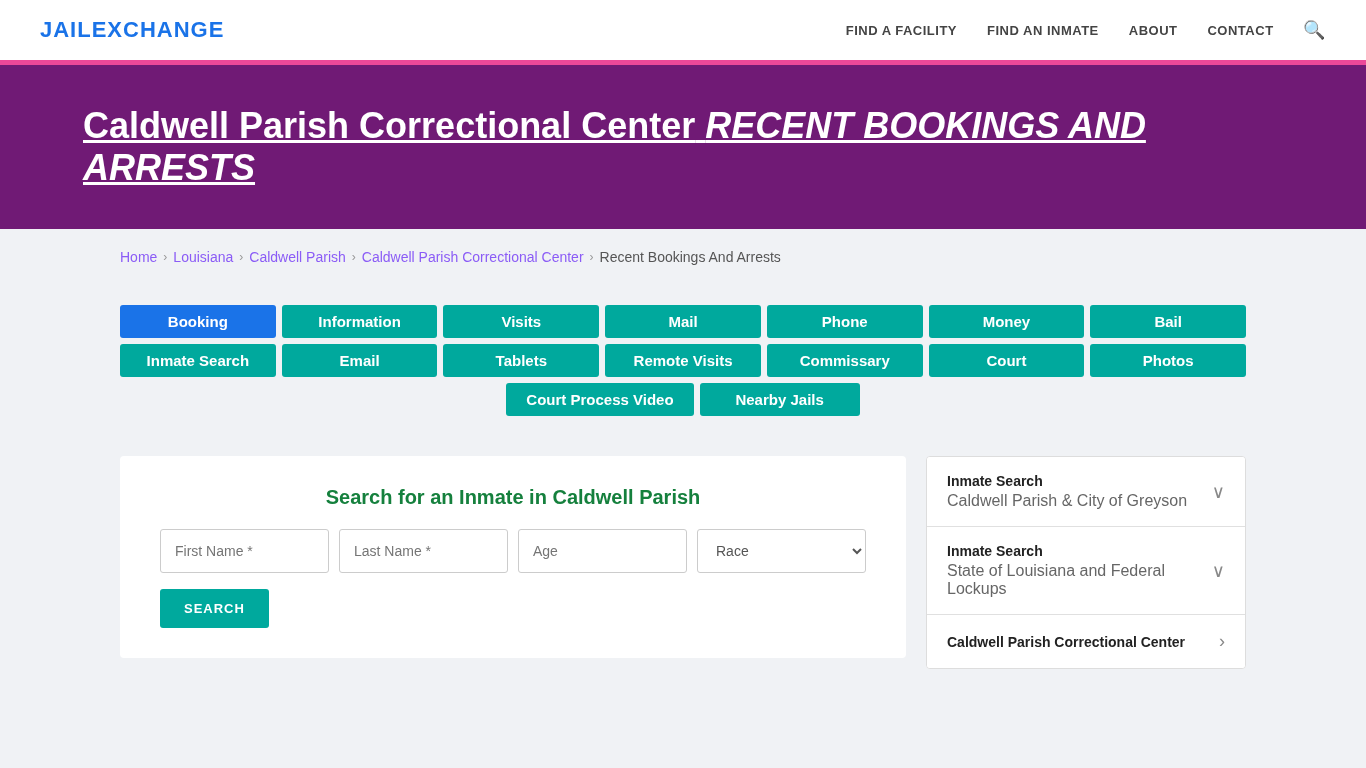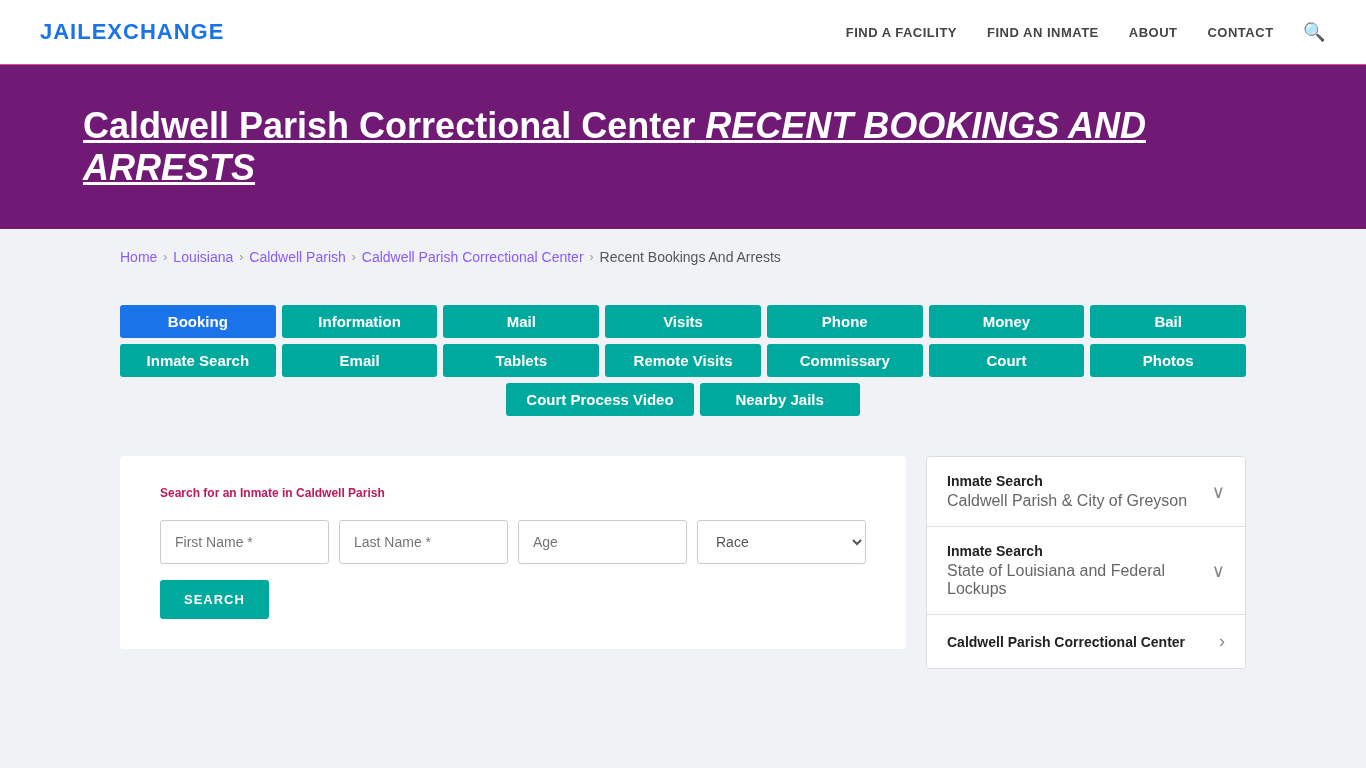--- a/index.html
+++ b/index.html
@@ -1,21 +1,21 @@
 <!DOCTYPE html>
 <html><head>
   <meta charset="utf-8">
   <style>
     * { box-sizing: border-box; margin: 0; padding: 0; }
     body { font-family: Arial, sans-serif; background: #f0f2f5; color: #333; }
 
     
     .header {
       background: #fff;
-      border-bottom: 1px solid #ec4899;
+      border-bottom: 5px solid #ec4899;
       display: flex;
       align-items: center;
       justify-content: space-between;
       padding: 0 40px;
       height: 65px;
     }
     .logo {
       font-size: 22px;
       font-weight: 900;
       letter-spacing: 1px;
@@ -125,25 +125,25 @@
 
     
     .search-form-card {
       background: #fff;
       border-radius: 4px;
       padding: 30px 40px;
       flex: 1;
       margin-right: 20px;
     }
     .search-form-card h2 {
-      font-size: 12px;
+      font-size: 20px;
       font-weight: 700;
       margin-bottom: 20px;
-      text-align: left;
-      color: #be185d;
+      text-align: center;
+      color: #15803d;
     }
     .form-row {
       display: flex;
       gap: 10px;
       margin-bottom: 16px;
       flex-wrap: wrap;
     }
     .form-row input, .form-row select {
       flex: 1;
       min-width: 100px;
@@ -237,22 +237,22 @@
   <span class="sep">›</span>
   <span class="current">Recent Bookings And Arrests</span>
 </nav>
 
 <section class="buttons-section">
   <div class="buttons-grid">
 
     <div class="buttons-row">
       <button class="btn-nav btn-blue">Booking</button>
       <button class="btn-nav btn-teal">Information</button>
+      <button class="btn-nav btn-teal">Visits</button>
       <button class="btn-nav btn-teal">Mail</button>
-      <button class="btn-nav btn-teal">Visits</button>
       <button class="btn-nav btn-teal">Phone</button>
       <button class="btn-nav btn-teal">Money</button>
       <button class="btn-nav btn-teal">Bail</button>
     </div>
 
     <div class="buttons-row">
       <button class="btn-nav btn-teal">Inmate Search</button>
       <button class="btn-nav btn-teal">Email</button>
       <button class="btn-nav btn-teal">Tablets</button>
       <button class="btn-nav btn-teal">Remote Visits</button>

